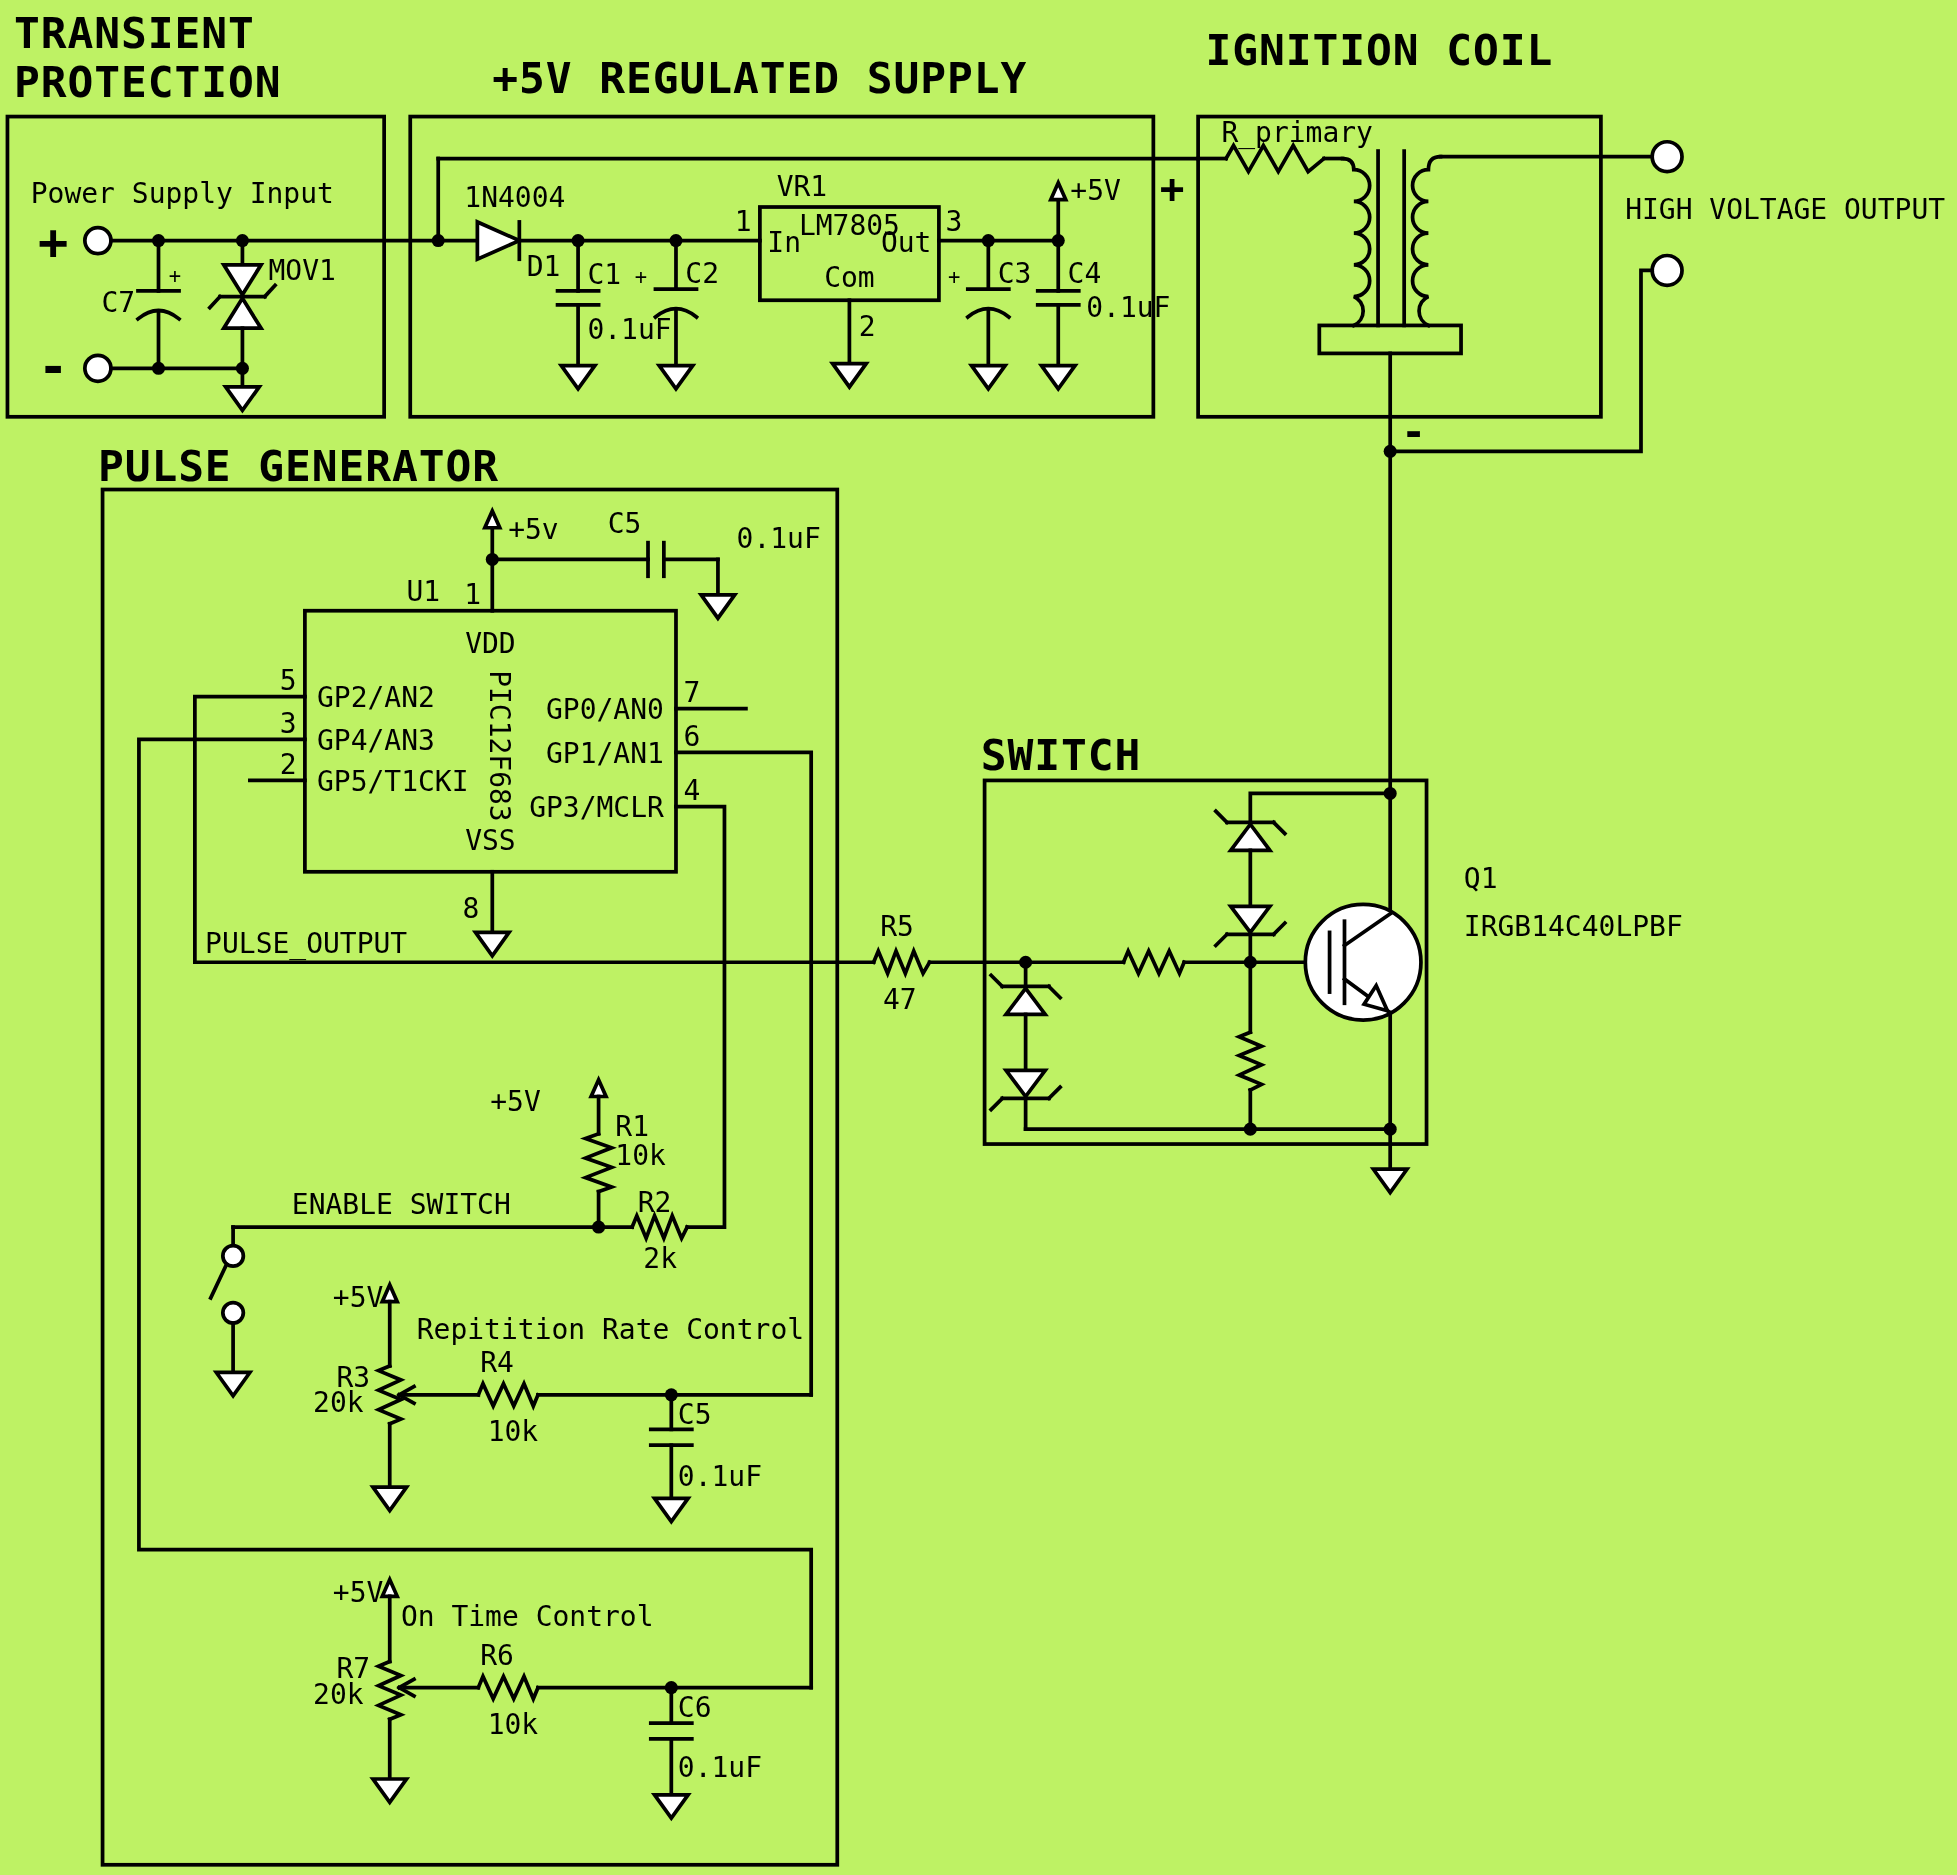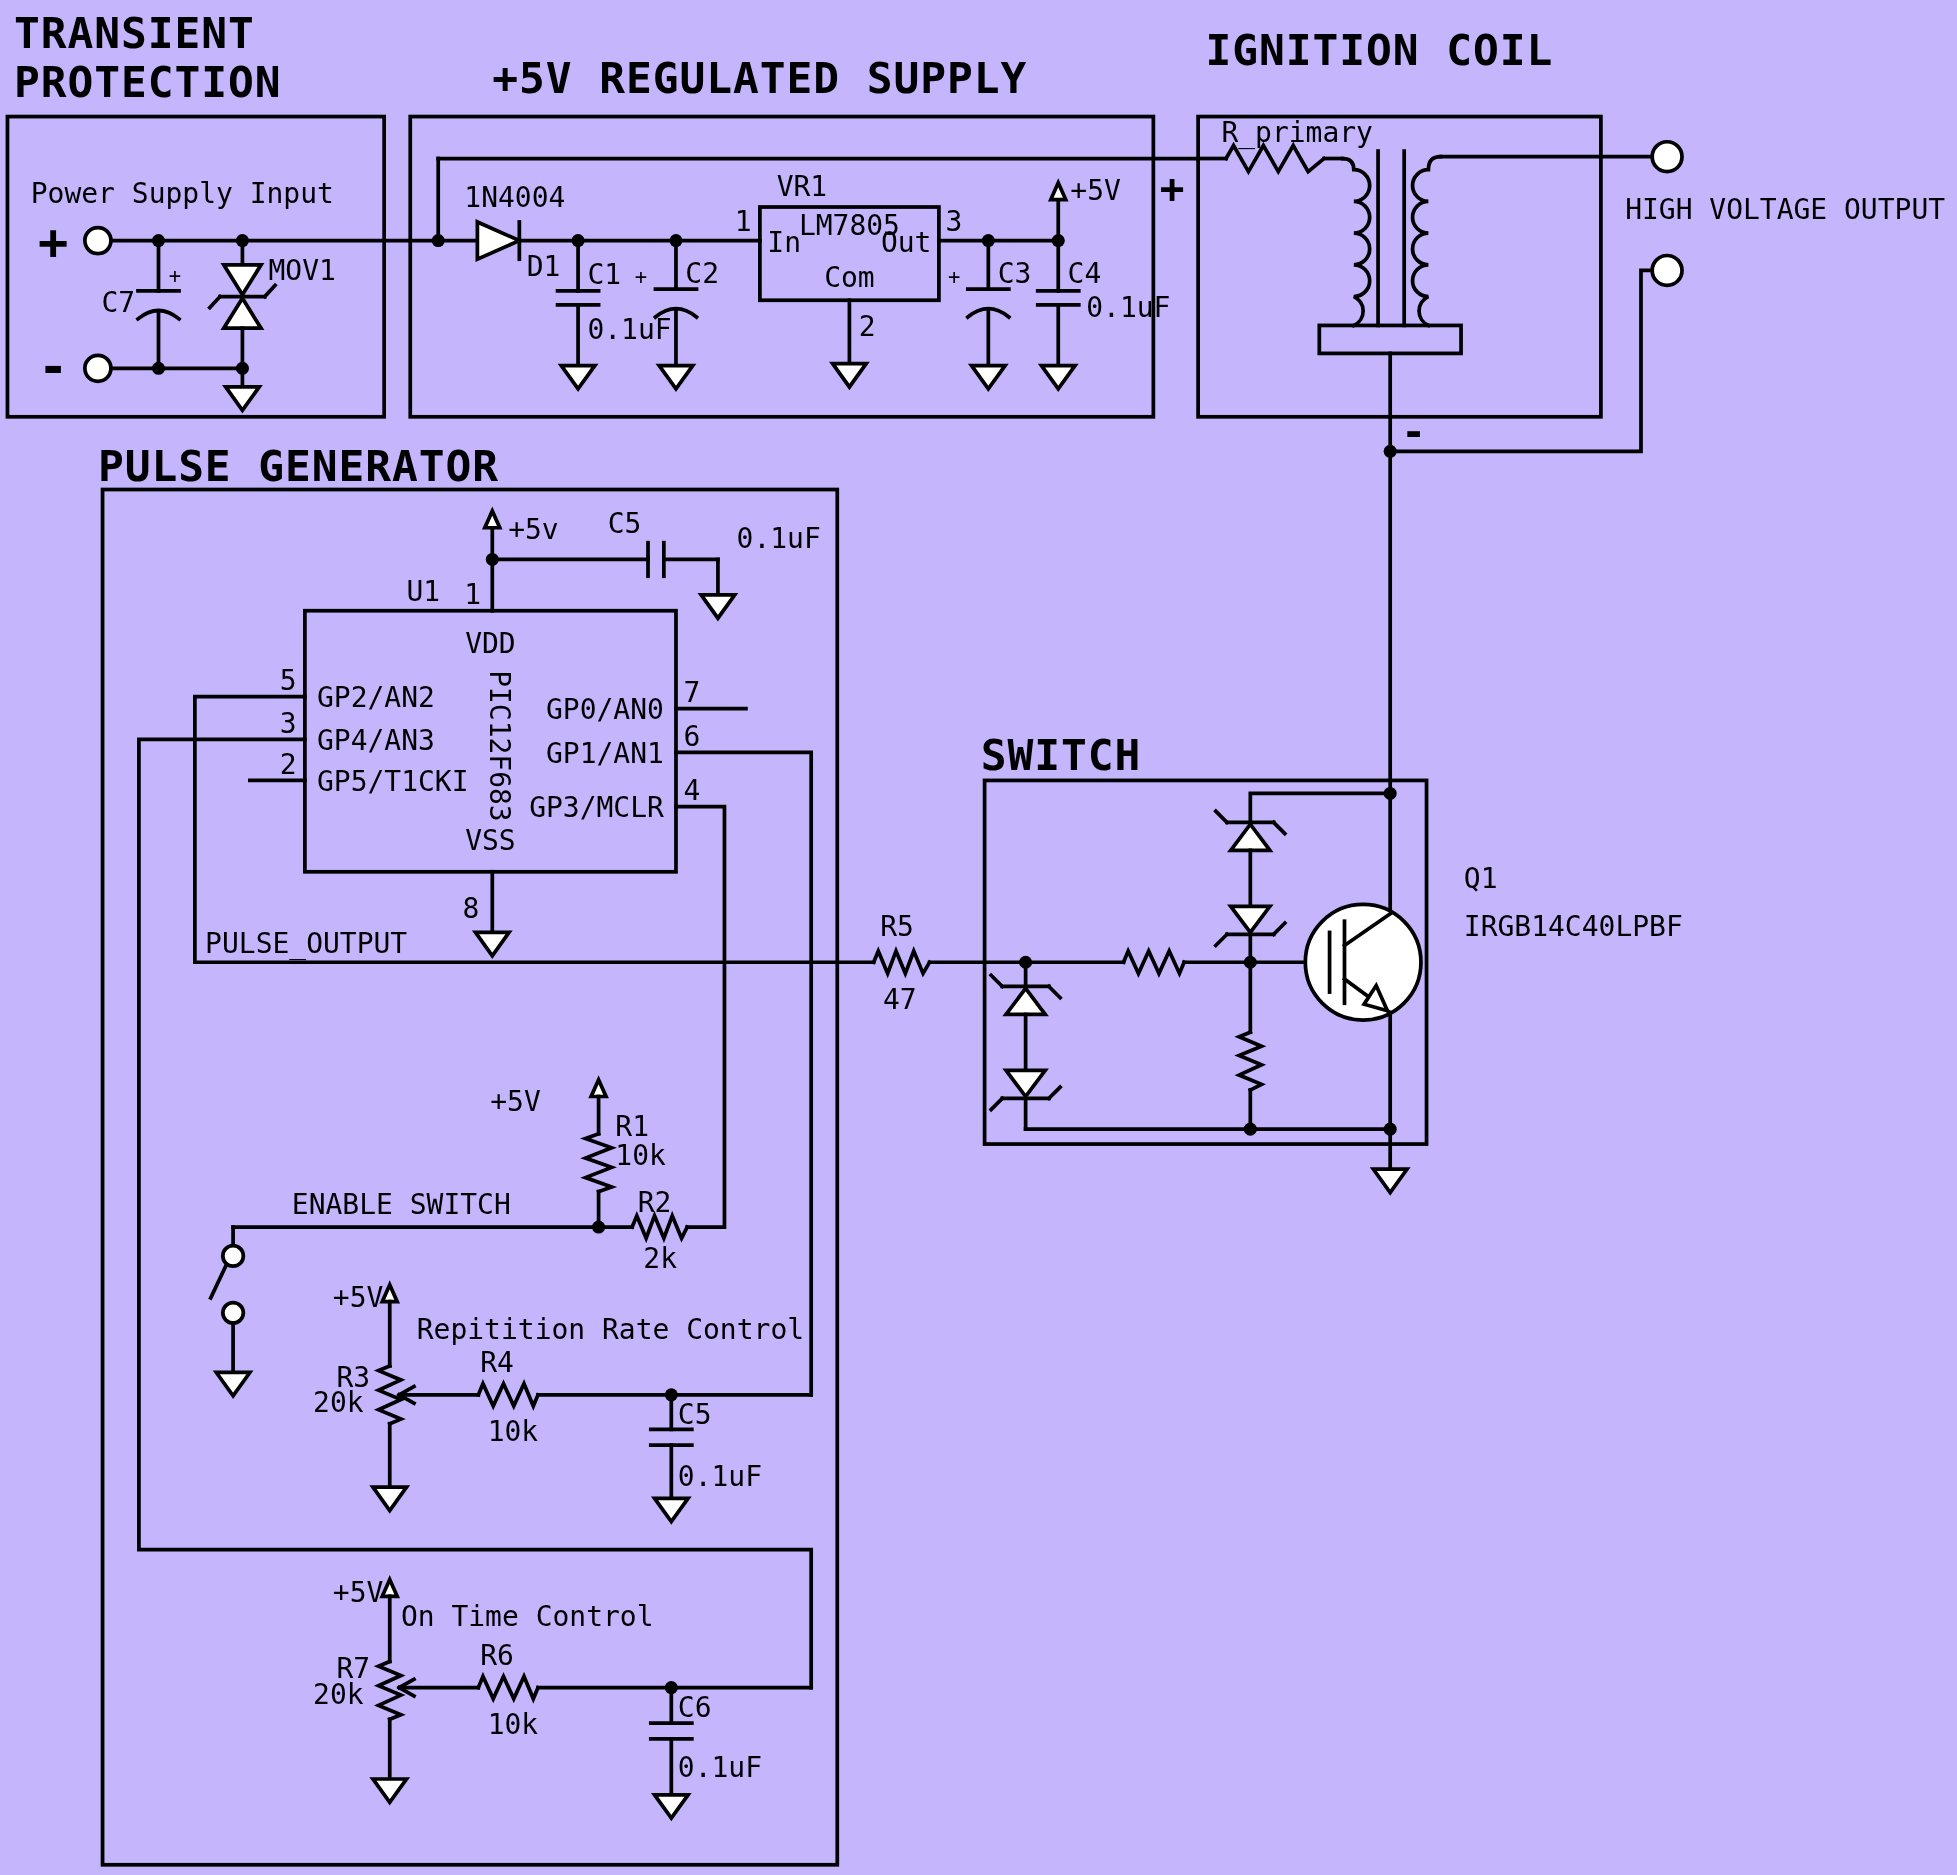--- a/index.html
+++ b/index.html
@@ -1,16 +1,16 @@
 <!DOCTYPE html>
 <html style="font-size:15px"><head>
 <meta charset="utf-8">
 <style>
   html,body{margin:0;padding:0;background:#fff;}
-  .canvas{width:1958px;height:1876px;background:#c4b5fd;position:relative;}
+  .canvas{width:1958px;height:1876px;background:#bef264;position:relative;}
   svg{display:block;}
   .w{stroke:#000;stroke-width:4;fill:none;stroke-linecap:square;stroke-linejoin:miter;}
   .box{stroke:#000;stroke-width:4;fill:none;}
   .dot{fill:#000;stroke:none;}
   .open{stroke:#000;stroke-width:4;fill:#fff;}
   text{fill:#000;font-family:"DejaVu Sans Mono", monospace;}
   .ttl{font-size:46px;font-weight:bold;letter-spacing:1px;}
   .lbl{font-size:30px;}
   .big{font-size:54px;font-weight:bold;}
   .med{font-size:44px;font-weight:bold;}

